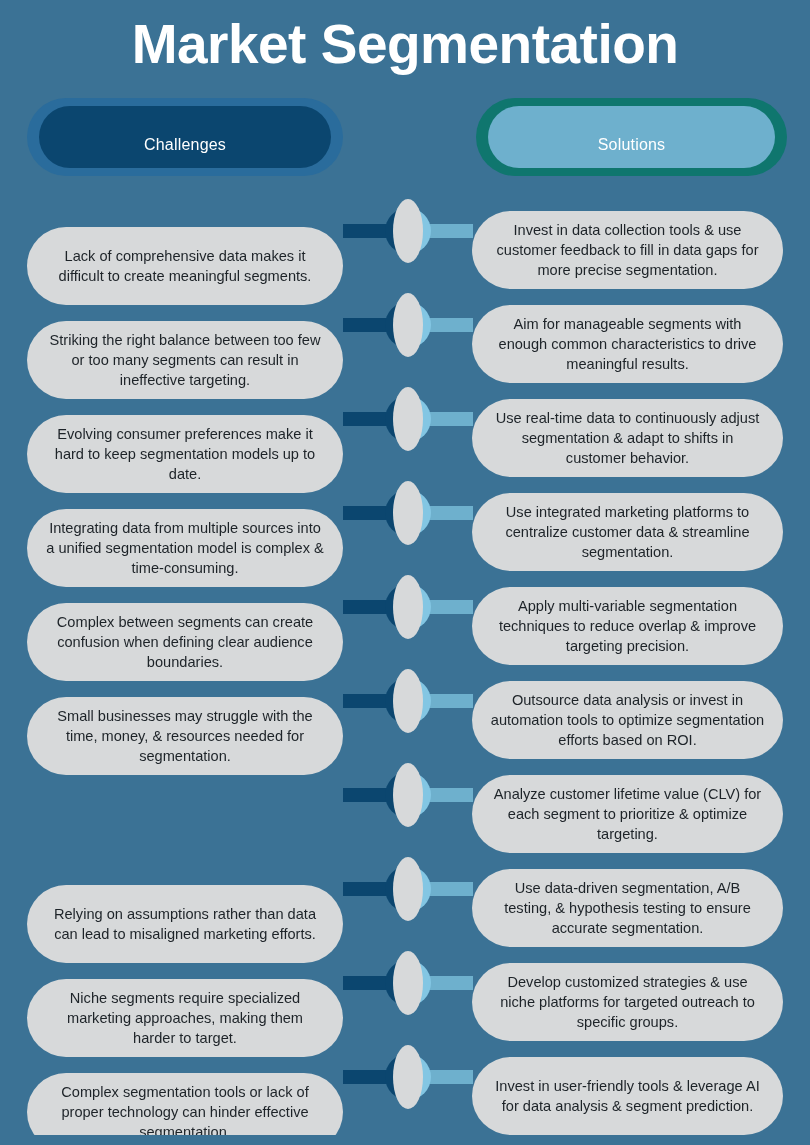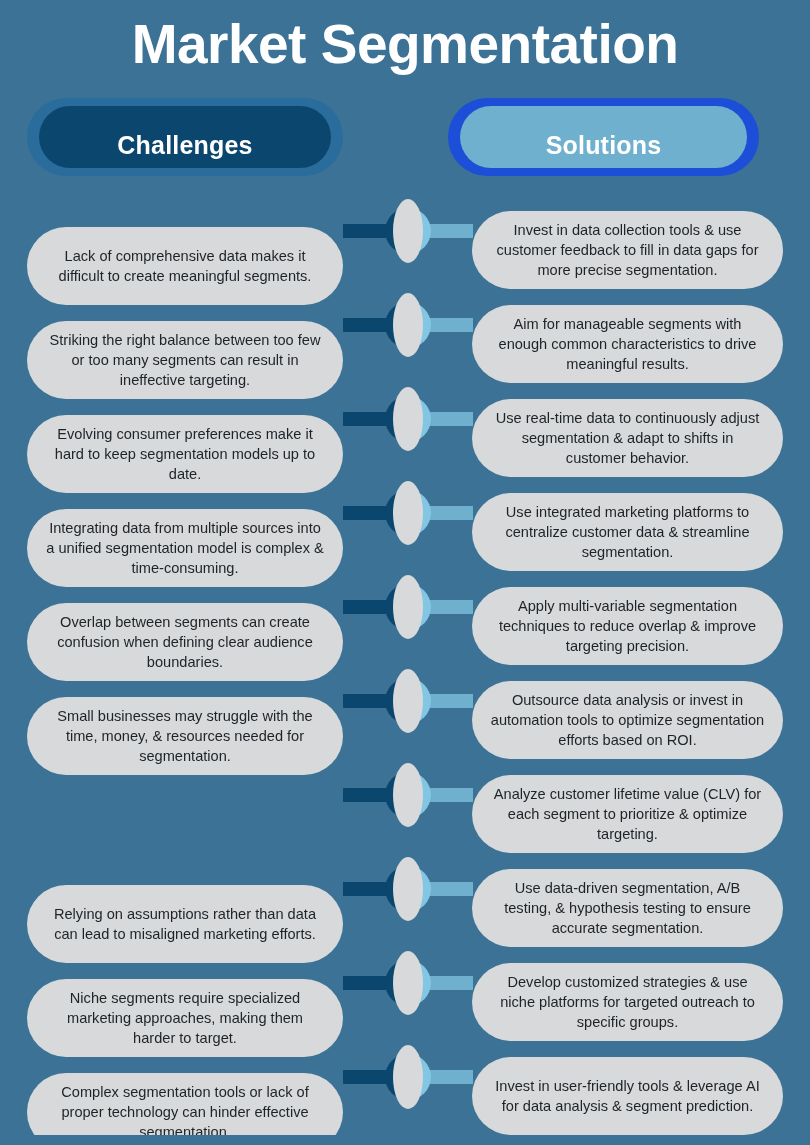--- a/index.html
+++ b/index.html
@@ -64,36 +64,36 @@
     right: 12px;
     bottom: 8px;
     border-radius: 31px;
     display: flex;
     align-items: center;
     justify-content: center;
   }
   .hdr-label {
     position: relative;
     color: #ffffff;
-    font-size: 25px;
-    font-weight: bold;
+    font-size: 16px;
+    font-weight: normal;
     letter-spacing: 0.2px;
     z-index: 2;
     margin-top: 16px;
   }
   #hdr-challenges {
     left: 27px;
     width: 316px;
     background: #2a6c9c;
   }
   #hdr-challenges .hdr-inner { background: #0b466f; }
   #hdr-solutions {
-    left: 448px;
+    left: 476px;
     width: 311px;
-    background: #1d4ed8;
+    background: #0f766e;
   }
   #hdr-solutions .hdr-inner { background: #6eb0cd; }
 
   
   .rows {
     position: absolute;
     top: 192px;
     left: 0;
     width: 810px;
   }
@@ -268,21 +268,21 @@
             <div class="node-half node-half-r"></div>
             <div class="node-core"></div>
           </div>
         </div>
         <div class="pill pill-right">
           <div class="pill-text">Use integrated marketing platforms to centralize customer data &amp; streamline segmentation.</div>
         </div>
       </div>
       <div class="row">
         <div class="pill pill-left">
-          <div class="pill-text">Overlap between segments can create confusion when defining clear audience boundaries.</div>
+          <div class="pill-text">Complex between segments can create confusion when defining clear audience boundaries.</div>
         </div>
         <div class="connector">
           <div class="bar bar-left"></div>
           <div class="bar bar-right"></div>
           <div class="node">
             <div class="node-half node-half-l"></div>
             <div class="node-half node-half-r"></div>
             <div class="node-core"></div>
           </div>
         </div>

